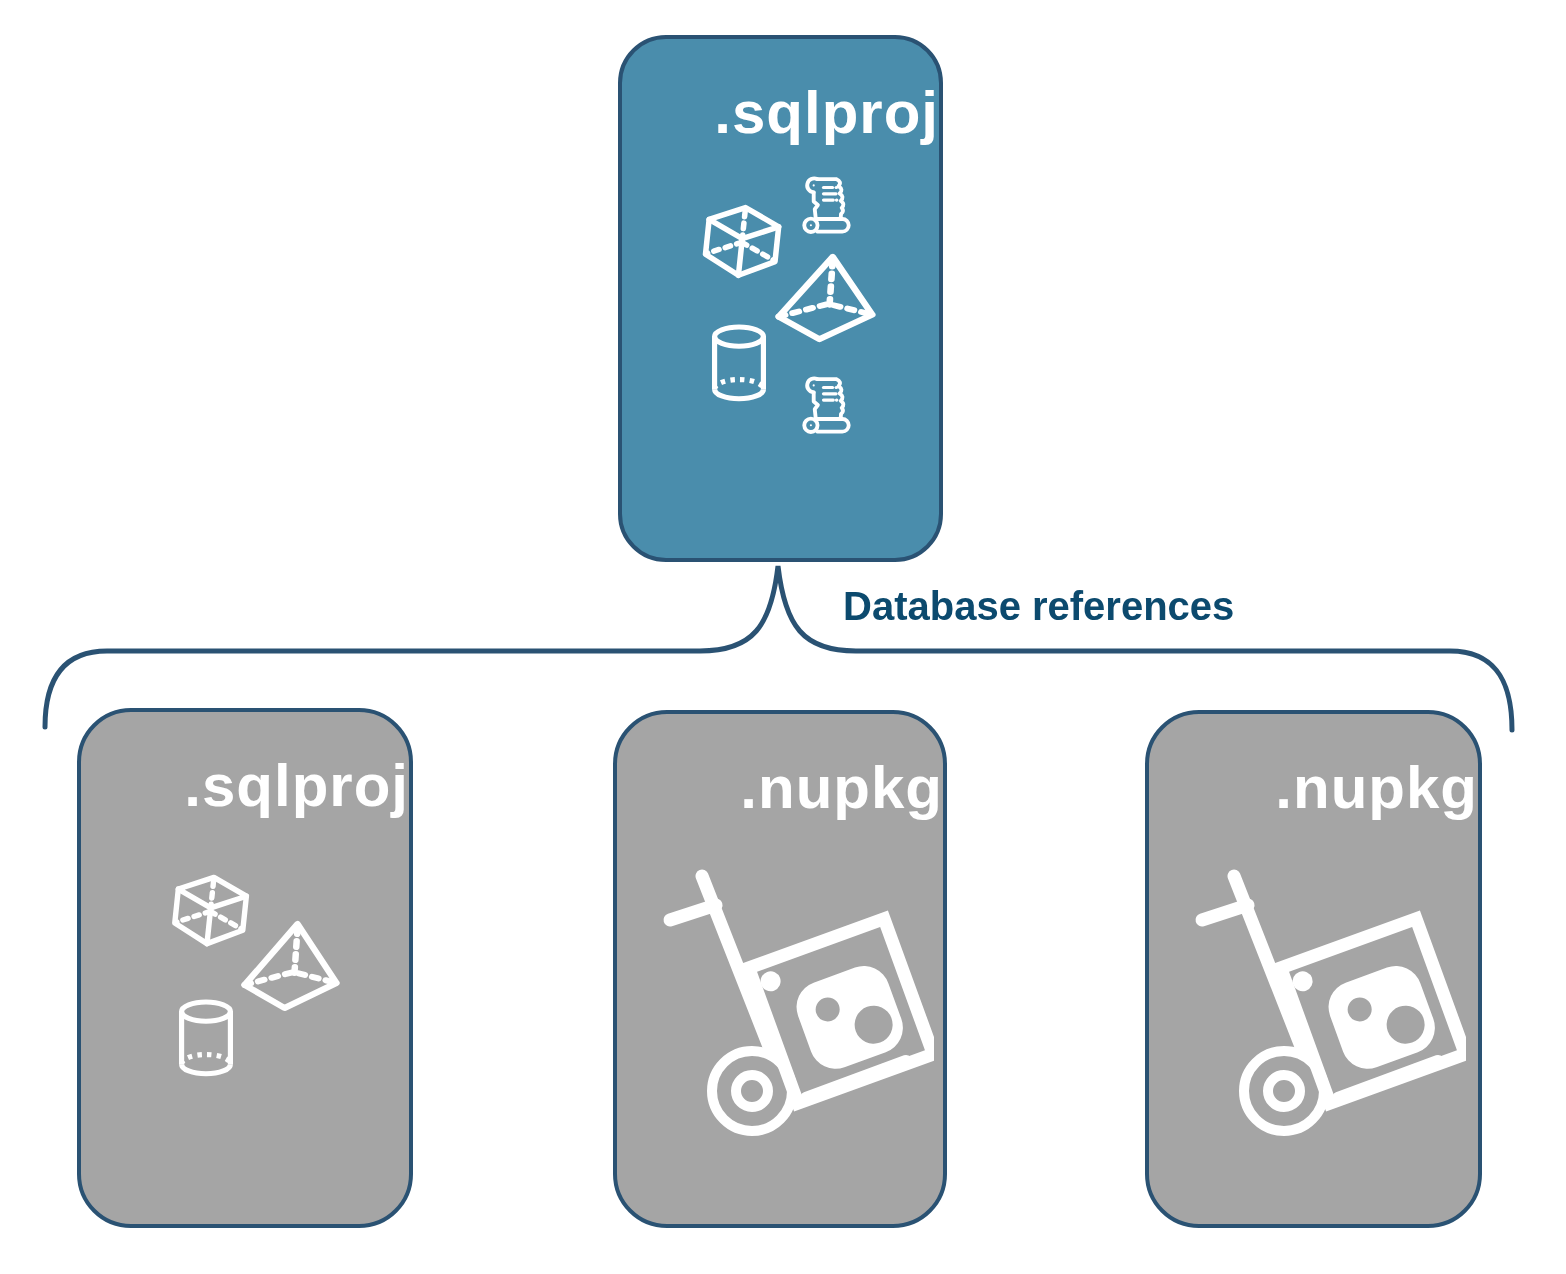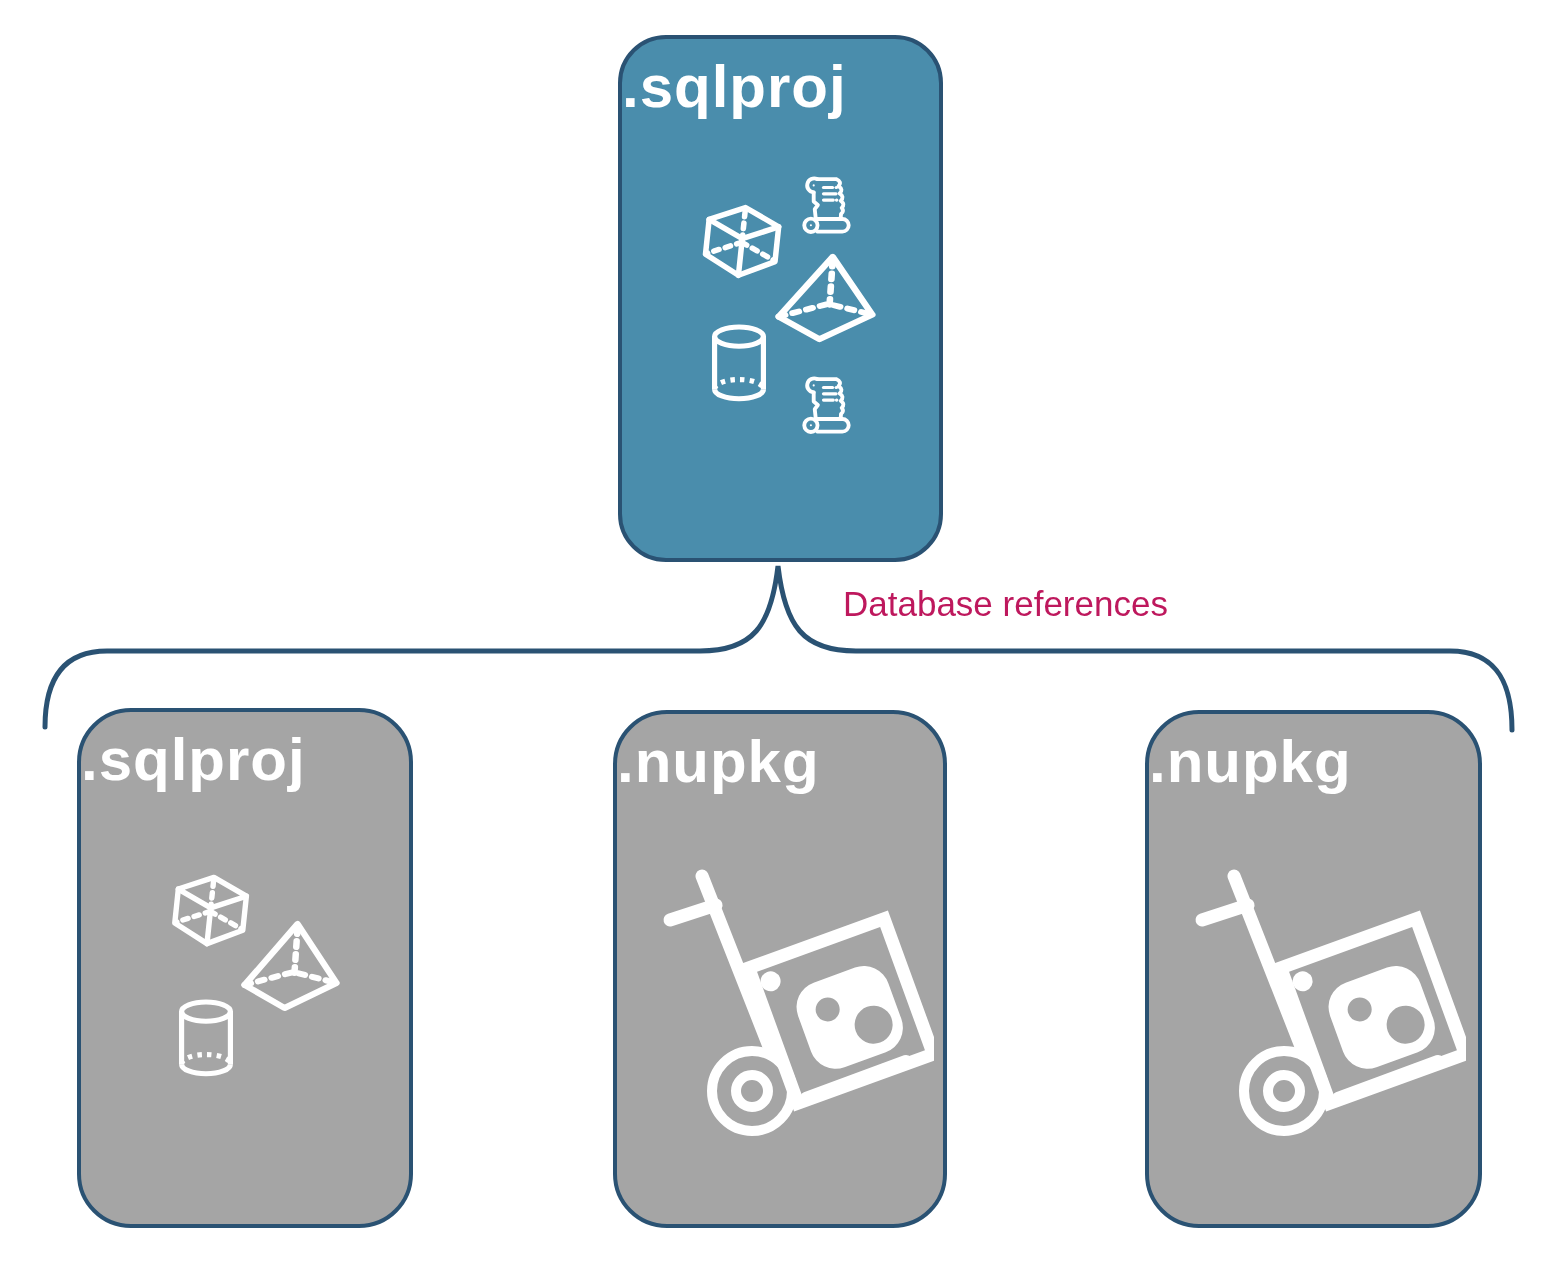--- a/index.html
+++ b/index.html
@@ -19,40 +19,40 @@
     left:618px;top:35px;width:325px;height:527px;
     background:#4a8dac;border-radius:48px;
   }
   .node-child{
     background:#a5a5a5;border-radius:54px;
   }
   .node-child-1{left:77px;top:708px;width:336px;height:520px;}
   .node-child-2{left:613px;top:710px;width:334px;height:518px;}
   .node-child-3{left:1145px;top:710px;width:337px;height:518px;}
   .node-title{
-    margin-top:18px;
-    text-align:left;
+    margin-top:44px;
+    text-align:right;
     font-size:60px;
     font-weight:bold;
     color:#ffffff;
     letter-spacing:1px;
     line-height:1;
   }
   .icon{position:absolute;}
   .icon svg{display:block;width:100%;height:100%;}
   #brace-layer{
     position:absolute;left:0;top:0;width:1566px;height:1274px;
     pointer-events:none;
   }
   #connector-label{
     position:absolute;
     left:843px;top:586px;
-    font-size:35px;
-    font-weight:normal;
-    color:#be185d;
+    font-size:40px;
+    font-weight:bold;
+    color:#0c4a6e;
     line-height:1;
     white-space:nowrap;
   }
 </style>
 </head>
 <body>
 
 <svg width="0" height="0" style="position:absolute" aria-hidden="true">
   <defs>
     <symbol id="sym-cube" viewBox="0 0 100 100">

